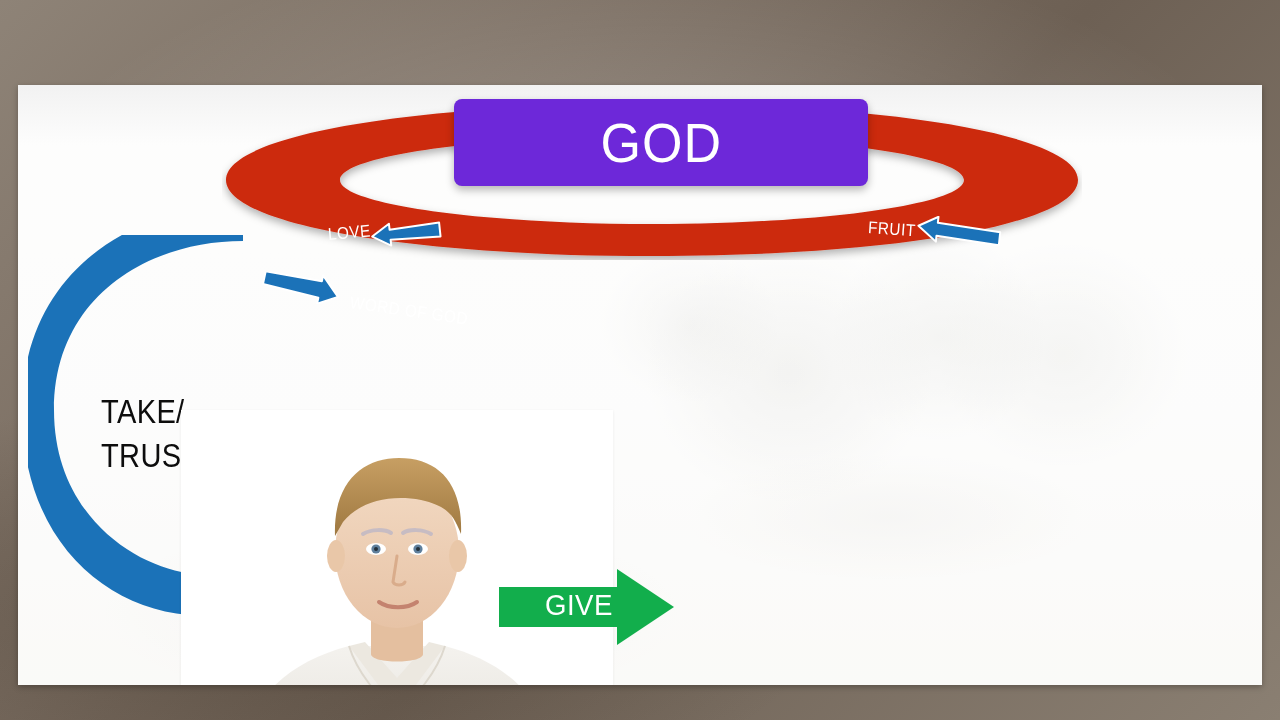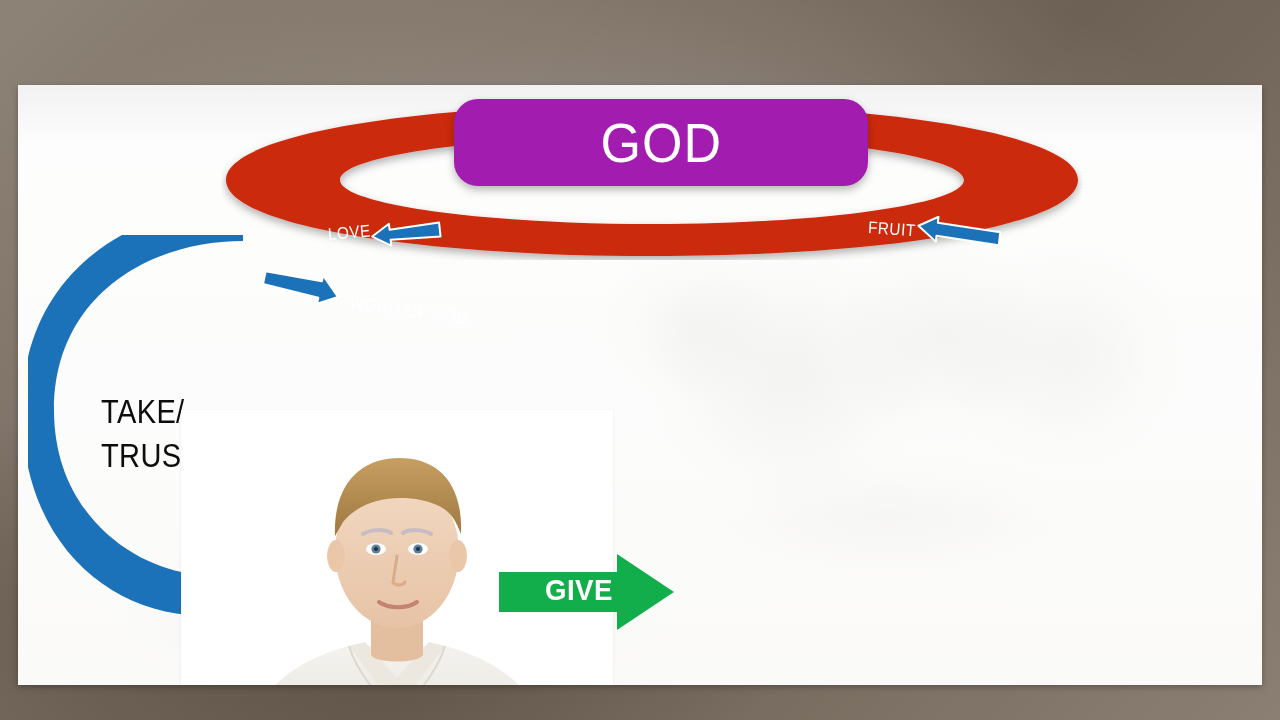--- a/index.html
+++ b/index.html
@@ -95,22 +95,22 @@
   #god-ring {
     left: 204px; top: 15px;
     width: 860px; height: 160px;
   }
   
   #god-box {
     left: 436px;
     top: 14px;
     width: 414px;
     height: 87px;
-    background: #a21caf;
-    border-radius: 24px;
+    background: #6d28d9;
+    border-radius: 8px;
     box-shadow: 0 4px 9px rgba(0,0,0,0.28);
     display: flex;
     align-items: center;
     justify-content: center;
   }
   #god-label {
     color: #ffffff;
     font-size: 56px;
     letter-spacing: 1px;
     font-family: "Liberation Sans", sans-serif;
@@ -146,22 +146,22 @@
   #person-photo {
     left: 163px; top: 325px;
     width: 432px; height: 360px;
     background: #ffffff;
     overflow: hidden;
     box-shadow: 0 1px 3px rgba(0,0,0,0.07);
   }
 
   
   #give-arrow {
-    left: 481px; top: 469px;
-    width: 175px; height: 76px; font-weight: bold;
+    left: 481px; top: 484px;
+    width: 175px; height: 76px;
   }
   #give-label {
     position: absolute;
     left: 46px; top: 19px;
     color: #ffffff;
     font-size: 30px;
     letter-spacing: 0.5px;
     font-family: "Liberation Sans", sans-serif;
     transform: scaleX(0.92);
     transform-origin: left top;

